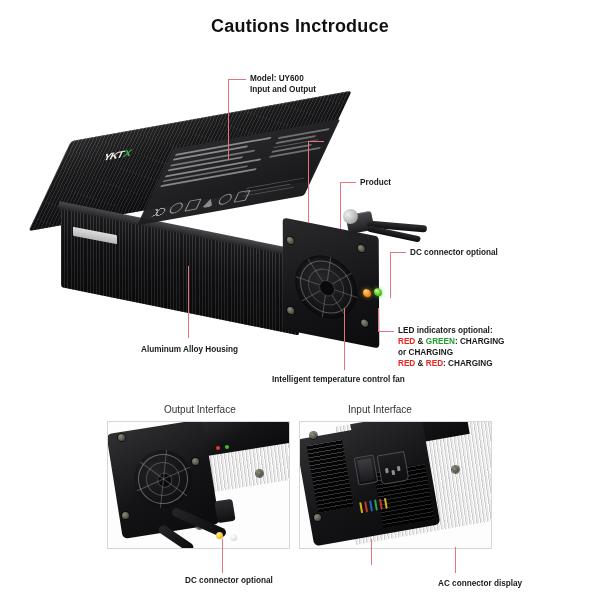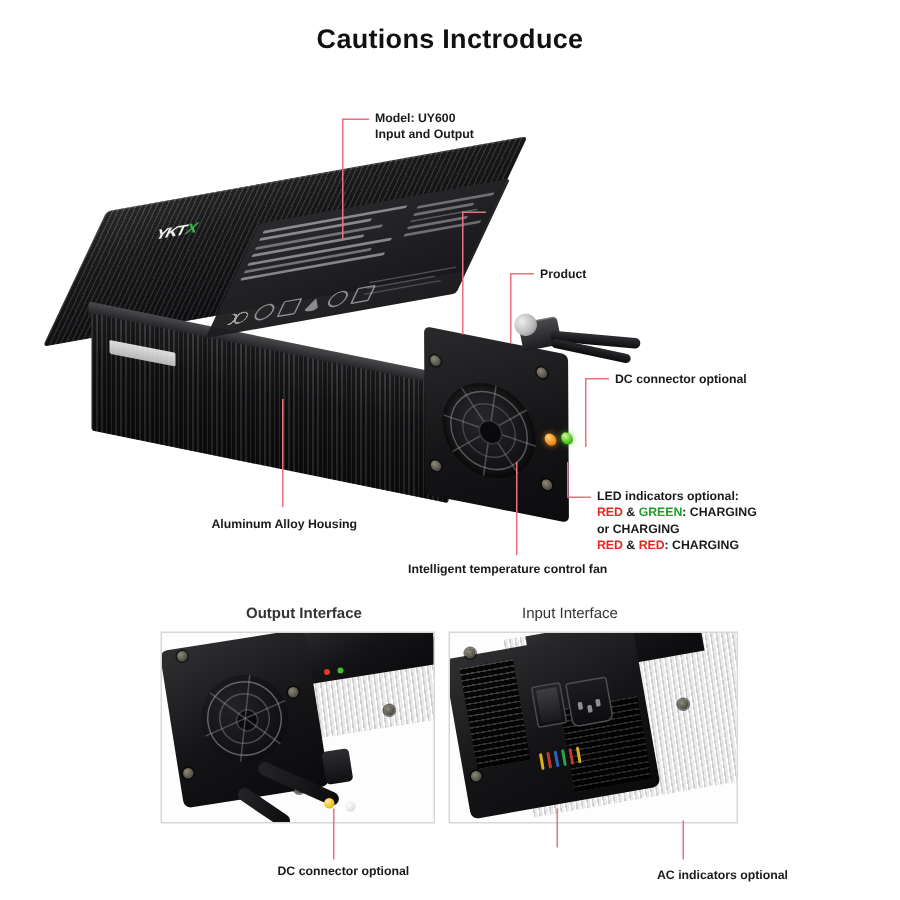--- a/index.html
+++ b/index.html
@@ -301,21 +301,21 @@
     <div>or CHARGING</div>
     <div>
       <span style="color:#e8251e">RED</span><span> &amp; </span><span style="color:#e8251e">RED</span><span>: CHARGING</span>
     </div>
   </div>
 
   <div class="anno" style="left:141px;top:344px;">Aluminum Alloy Housing</div>
 
   <div class="anno" style="left:272px;top:374px;">Intelligent temperature control fan</div>
 
-  <div class="sec-head" style="left:164px;top:404px;font-weight:bold;">Output Interface</div>
+  <div class="sec-head" style="left:164px;top:404px;">Output Interface</div>
   <div class="sec-head" style="left:348px;top:404px;">Input Interface</div>
 
   <div class="inset" id="inset-output">
     <div class="alu" style="left:62px;top:-6px;width:132px;height:72px;transform:rotate(-9deg);"></div>
     <div class="blk" style="left:64px;top:-4px;width:118px;height:34px;transform:rotate(-9deg);"></div>
     <span class="led" style="left:108px;top:24px;width:4px;height:4px;background:#e03a2a;"></span>
     <span class="led" style="left:117px;top:23px;width:4px;height:4px;background:#3fbf2a;"></span>
 
     <div class="blk" style="left:6px;top:4px;width:98px;height:106px;border-radius:5px;transform:rotate(-9deg);"></div>
 
@@ -384,15 +384,15 @@
     </div>
 
     <span class="screw" style="left:10px;top:10px;"></span>
     <span class="screw" style="left:14px;top:92px;"></span>
     <span class="screw" style="left:152px;top:44px;"></span>
   </div>
 
   <div class="lead v" style="left:371px;top:539px;height:26px;"></div>
   <div class="lead v" style="left:455px;top:547px;height:26px;"></div>
 
-  <div class="anno" style="left:438px;top:578px;">AC indicators optional</div>
+  <div class="anno" style="left:438px;top:578px;">AC connector display</div>
 
 </div>
 
 </body></html>

